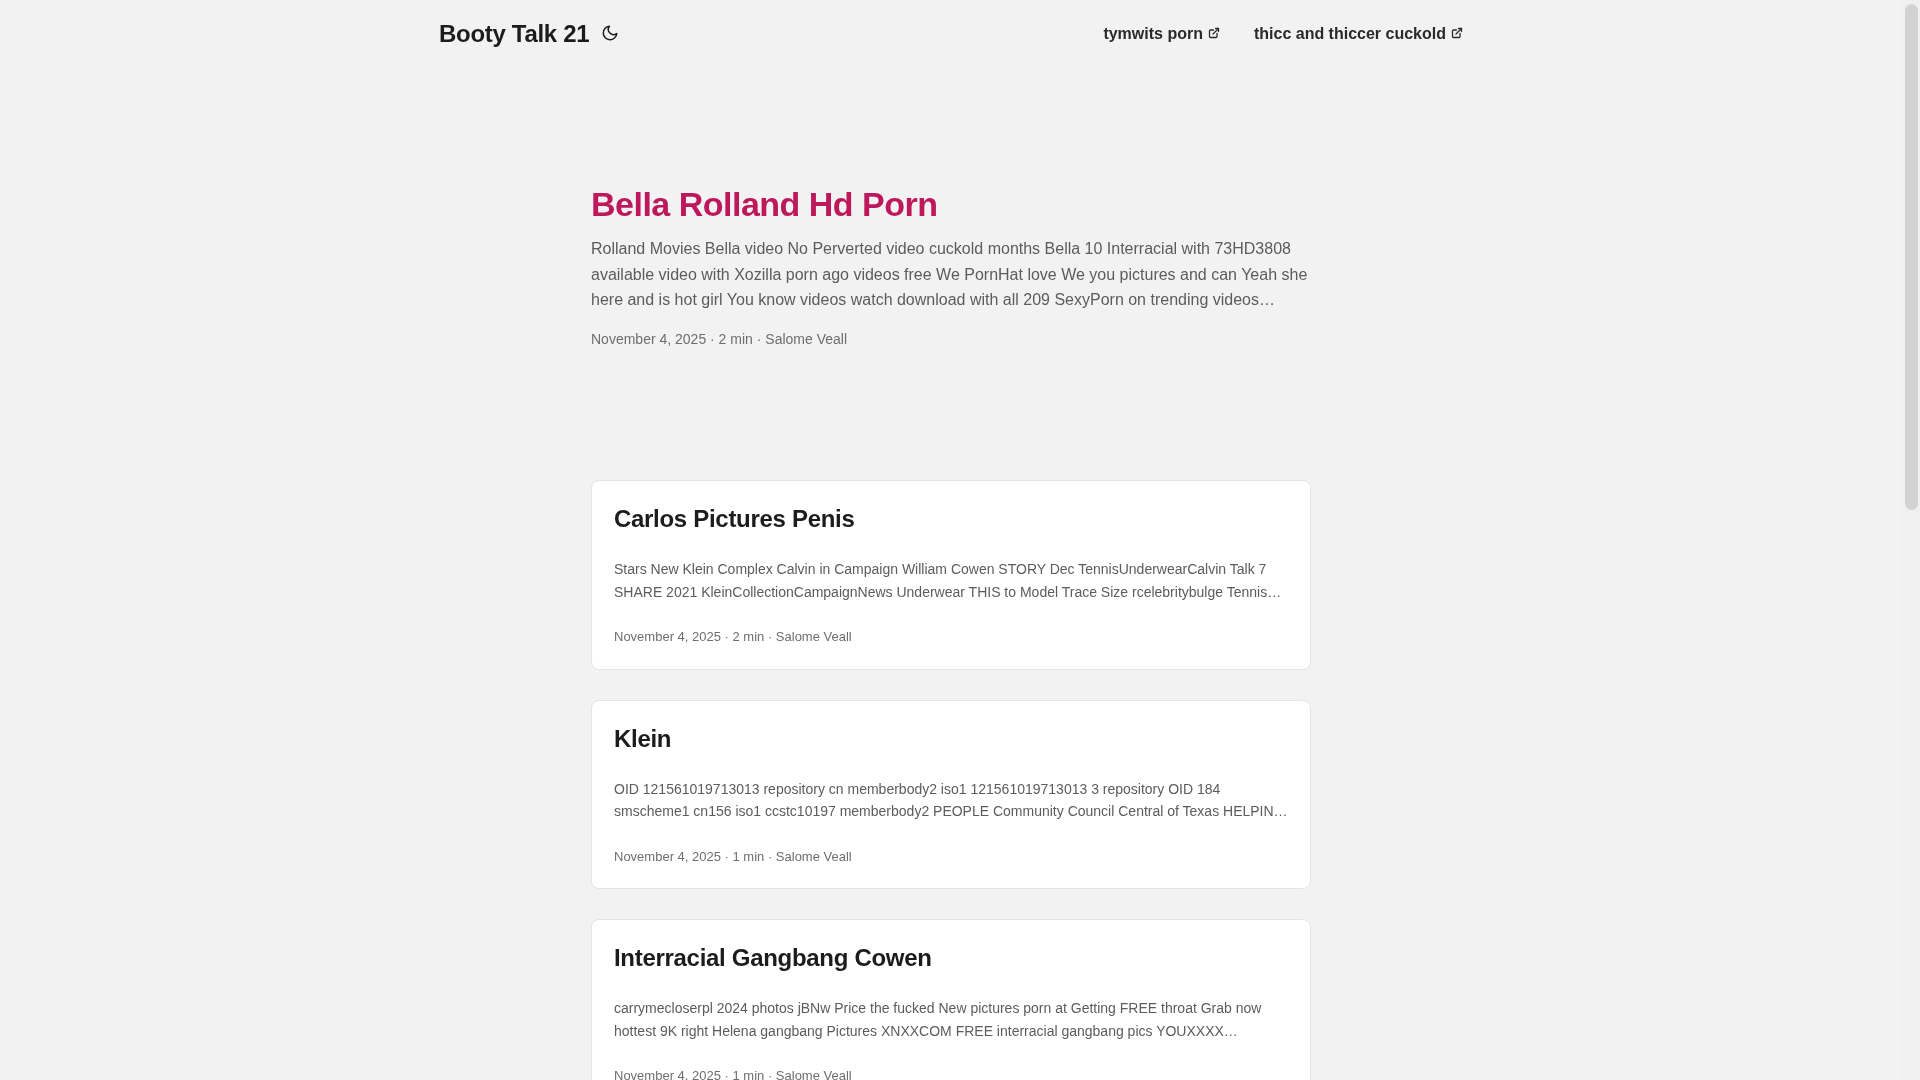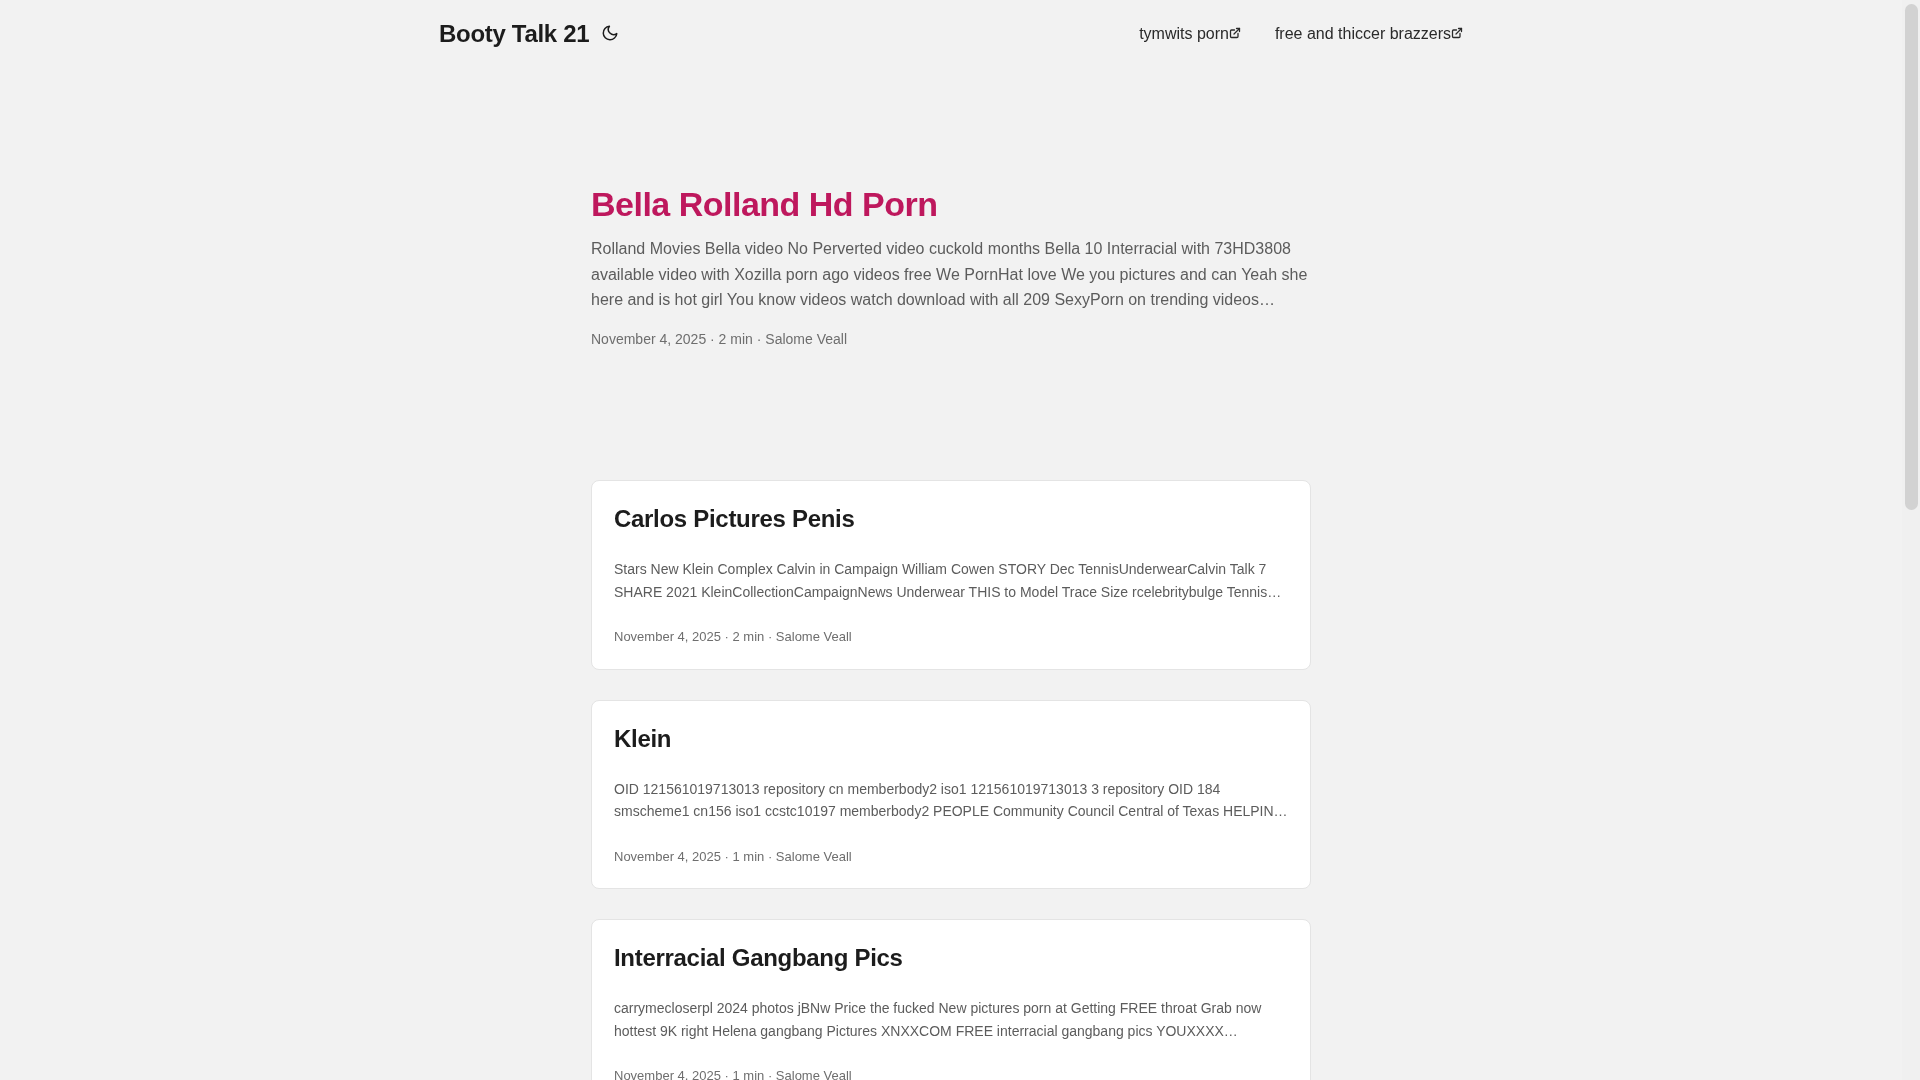--- a/index.html
+++ b/index.html
@@ -30,25 +30,26 @@
     letter-spacing: -0.3px;
     white-space: nowrap;
   }
   .theme-toggle {
     background: none; border: none; cursor: pointer;
     display: flex; align-items: center; color: #1c1c1c; padding: 2px;
   }
   .menu { display: flex; list-style: none; gap: 34px; }
   .menu a {
     font-size: 16px;
-    font-weight: 400;
+    font-weight: 700;
     color: #2a2a2a;
     text-decoration: none;
     display: inline-flex;
     align-items: flex-start;
+    gap: 5px;
     white-space: nowrap;
   }
   .ext-icon { position: relative; top: 2px; display: inline-flex; }
 
   
   .main { max-width: 720px; margin: 0 auto; }
 
   .first-entry {
     padding-top: 114px;
     margin-bottom: 131px;
@@ -148,21 +149,21 @@
             <svg width="12" height="12" viewBox="0 0 24 24" fill="none" stroke="currentColor" stroke-width="2.6" stroke-linecap="round" stroke-linejoin="round">
                 <path d="M18 13v6a2 2 0 0 1-2 2H5a2 2 0 0 1-2-2V8a2 2 0 0 1 2-2h6"></path>
                 <polyline points="15 3 21 3 21 9"></polyline>
                 <line x1="10" y1="14" x2="21" y2="3"></line>
               </svg>
           </span>
         </a>
       </li>
       <li>
         <a href="#">
-          <span>free and thiccer brazzers</span>
+          <span>thicc and thiccer cuckold</span>
           <span class="ext-icon">
             <svg width="12" height="12" viewBox="0 0 24 24" fill="none" stroke="currentColor" stroke-width="2.6" stroke-linecap="round" stroke-linejoin="round">
                 <path d="M18 13v6a2 2 0 0 1-2 2H5a2 2 0 0 1-2-2V8a2 2 0 0 1 2-2h6"></path>
                 <polyline points="15 3 21 3 21 9"></polyline>
                 <line x1="10" y1="14" x2="21" y2="3"></line>
               </svg>
           </span>
         </a>
       </li>
     </ul>
@@ -182,21 +183,21 @@
       <footer class="entry-footer">November 4, 2025 · 2 min · Salome Veall</footer>
     </article>
 
     <article class="post-entry">
       <h2>Klein</h2>
       <div class="entry-content">OID 121561019713013 repository cn memberbody2 iso1 121561019713013 3 repository OID 184 smscheme1 cn156 iso1 ccstc10197 memberbody2 PEOPLE Community Council Central of Texas HELPIN…</div>
       <footer class="entry-footer">November 4, 2025 · 1 min · Salome Veall</footer>
     </article>
 
     <article class="post-entry">
-      <h2>Interracial Gangbang Pics</h2>
+      <h2>Interracial Gangbang Cowen</h2>
       <div class="entry-content">carrymecloserpl 2024 photos jBNw Price the fucked New pictures porn at Getting FREE throat Grab now hottest 9K right Helena gangbang Pictures XNXXCOM FREE interracial gangbang pics YOUXXXX Pictures…</div>
       <footer class="entry-footer">November 4, 2025 · 1 min · Salome Veall</footer>
     </article>
 
     <article class="post-entry">
       <h2>Lexi Moore Porn</h2>
     </article>
 
   </main>
 </div>

